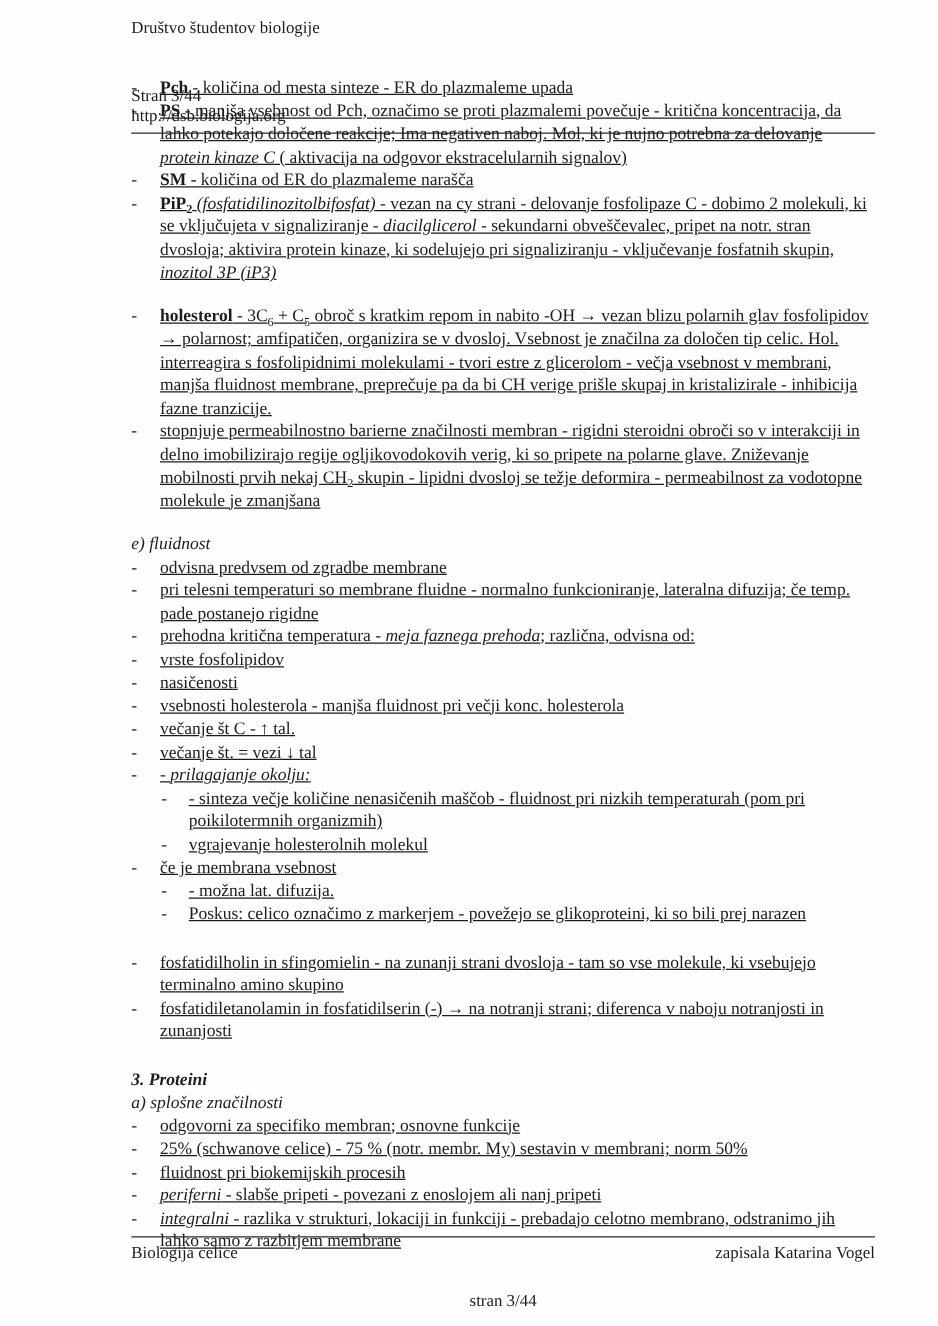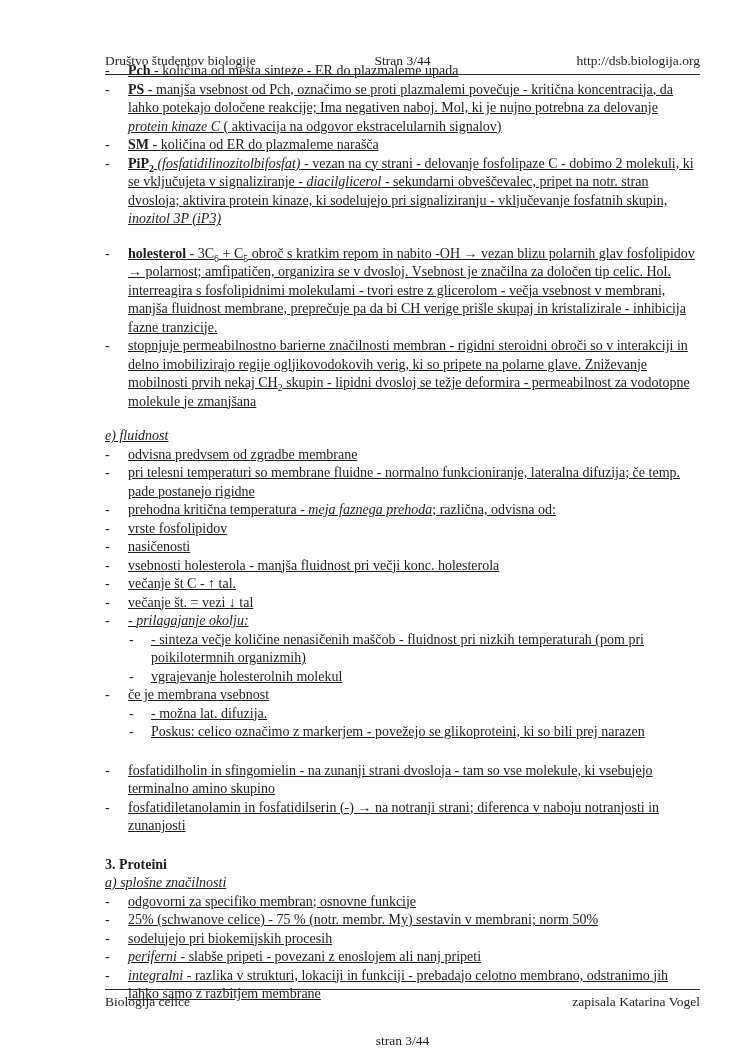--- a/index.html
+++ b/index.html
@@ -14,20 +14,21 @@
     overflow: hidden;
   }
   .page-header {
     position: absolute;
     left: 105px; right: 50px; top: 14px;
     display: flex;
     align-items: baseline;
     font-size: 13.5px;
     border-bottom: 1.5px solid #2a2a2a;
     padding-bottom: 5px;
+    flex-direction: column;
   }
   .page-footer {
     position: absolute;
     left: 105px; right: 50px; bottom: 12px;
     display: flex;
     align-items: flex-start;
     font-size: 13.5px;
     border-top: 1.5px solid #2a2a2a;
     padding-top: 4px;
   }
@@ -39,22 +40,22 @@
     left: 105px; right: 50px; top: 62px;
     font-size: 14px;
     line-height: 18.5px;
   }
   .li { display: flex; align-items: flex-start; }
   .dash { flex: 0 0 23px; }
   .li-text { flex: 1 1 auto; text-decoration: underline; }
   .lvl2 { margin-left: 24px; }
   .lvl2 .dash { flex: 0 0 22px; }
   .heading { margin: 0; }
-  .sub-heading { font-style: italic; text-decoration: underline; }
-  .main-heading { font-weight: bold; }
+  .sub-heading { font-style: italic; }
+  .main-heading { font-weight: bold; font-style: italic; }
   .b { font-weight: bold; }
   .i { font-style: italic; }
   sub { font-size: 0.7em; line-height: 0; }
 </style>
 </head>
 <body>
 
 <div class="page">
 
   <div class="page-header">
@@ -162,21 +163,21 @@
       <div class="li lvl1">
         <span class="dash">-</span>
         <span class="li-text"><span>odgovorni za specifiko membran; osnovne funkcije</span></span>
       </div>
       <div class="li lvl1">
         <span class="dash">-</span>
         <span class="li-text"><span>25% (schwanove celice) - 75 % (notr. membr. My) sestavin v membrani; norm 50%</span></span>
       </div>
       <div class="li lvl1">
         <span class="dash">-</span>
-        <span class="li-text"><span>sodelujejo pri biokemijskih procesih</span></span>
+        <span class="li-text"><span>fluidnost pri biokemijskih procesih</span></span>
       </div>
       <div class="li lvl1">
         <span class="dash">-</span>
         <span class="li-text"><span class="i">periferni</span><span> - slabše pripeti - povezani z enoslojem ali nanj pripeti</span></span>
       </div>
       <div class="li lvl1">
         <span class="dash">-</span>
         <span class="li-text"><span class="i">integralni</span><span> - razlika v strukturi, lokaciji in funkciji - prebadajo celotno membrano, odstranimo jih lahko samo z razbitjem membrane</span></span>
       </div>
     </div>

